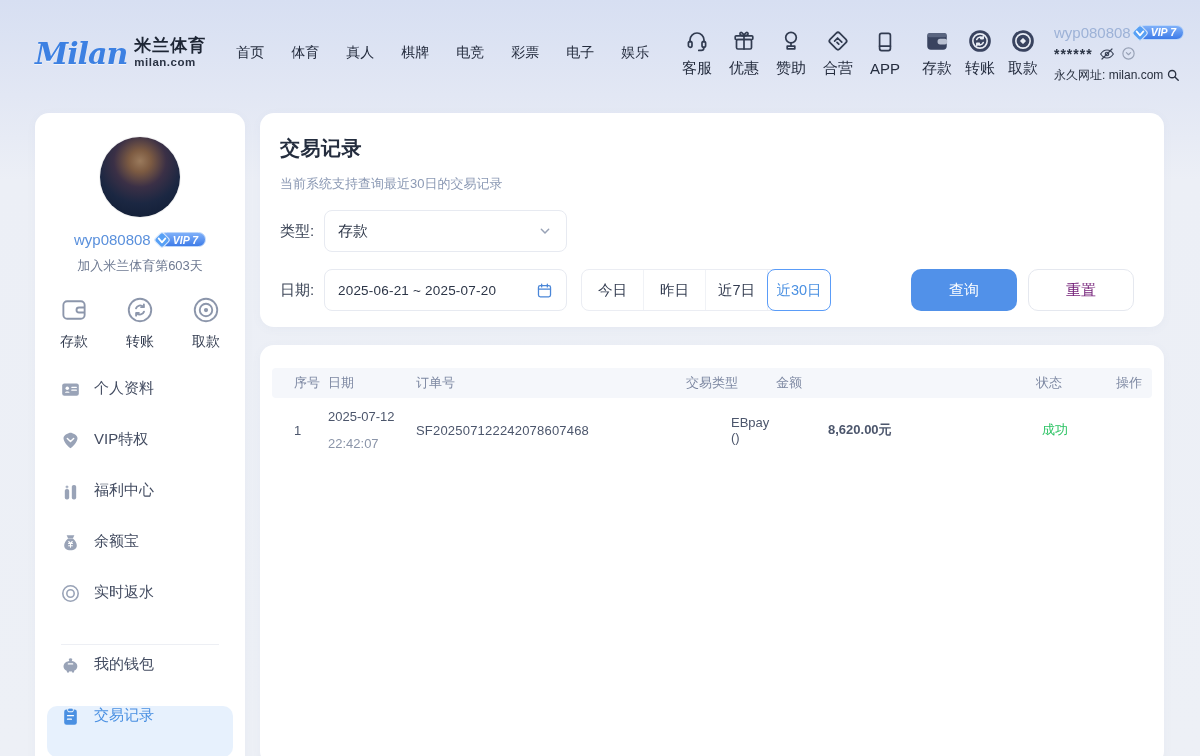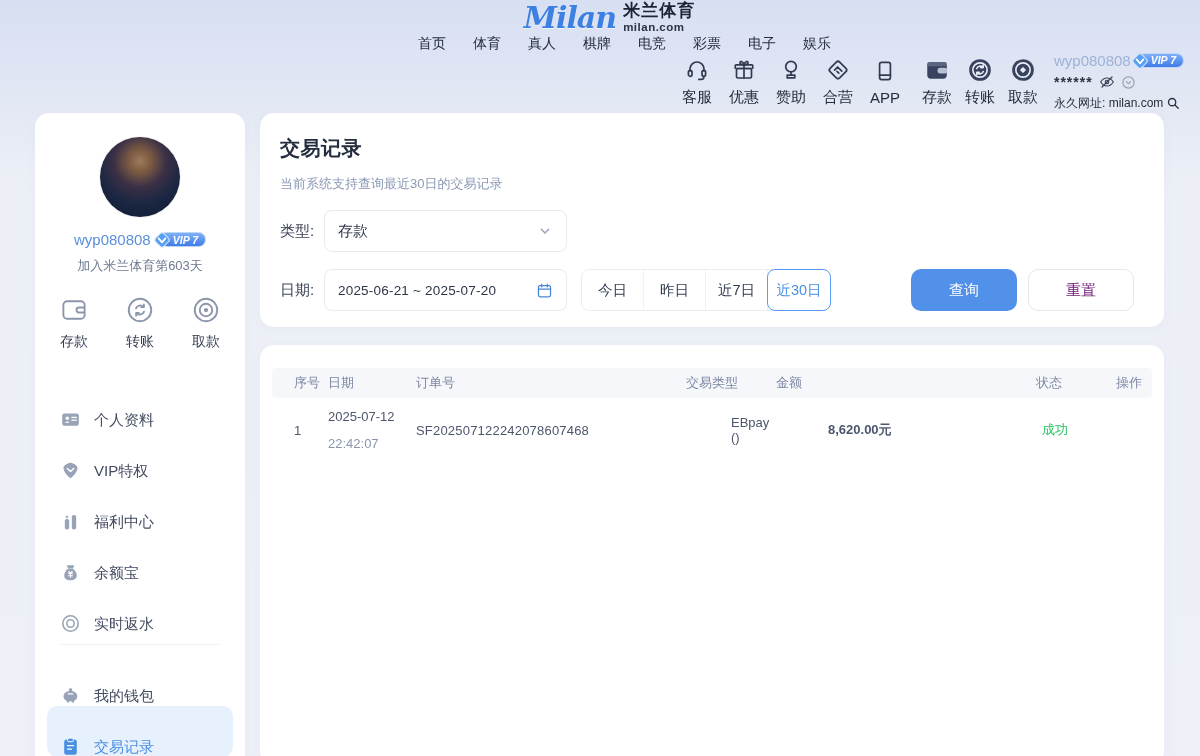--- a/index.html
+++ b/index.html
@@ -5,21 +5,21 @@
   * { margin:0; padding:0; box-sizing:border-box; }
   html,body { width:1200px; height:756px; }
   body {
     font-family:"Liberation Sans","DejaVu Sans",sans-serif;
     background:linear-gradient(180deg,#d7dff2 0%,#e2e7f4 95px,#ecEFF6 180px,#edf0f6 100%);
     color:#232b3d; overflow:hidden;
   }
   .page { position:relative; width:1200px; height:756px; overflow:hidden; }
 
   
-  .topbar { height:90px; display:flex; align-items:center; padding:0 16px 0 35px;flex-direction:column; }
+  .topbar { height:90px; display:flex; align-items:center; padding:16px 16px 0 35px; }
   .logo { display:flex; align-items:center; gap:7px; cursor:pointer; }
   .logo-script { font-family:"DejaVu Serif",serif; font-style:italic; font-weight:bold;
     font-size:30px; color:#3c80e2; letter-spacing:-1px; text-shadow:0 1px 0 rgba(255,255,255,.6); }
   .logo-text { display:flex; flex-direction:column; line-height:1; }
   .logo-cn { font-size:17px; font-weight:bold; color:#1d2534; letter-spacing:1px; }
   .logo-domain { font-size:11.5px; font-weight:bold; color:#2a3344; margin-top:3px; letter-spacing:.5px; }
 
   .main-nav { display:flex; gap:27px; margin-left:30px; }
   .main-nav .nav-item { font-size:14px; color:#242c3e; cursor:pointer; white-space:nowrap; }
 
@@ -55,21 +55,21 @@
     background:radial-gradient(circle at 50% 30%,#9a7a5c 0%,#7d5b42 16%,#3b3046 38%,#1b2742 62%,#0e1a31 100%);
     box-shadow:0 0 0 1px rgba(0,0,0,.05); }
   .side-name { display:flex; align-items:center; justify-content:center; gap:8px; margin-top:14px; }
   .side-name .uname { font-size:15px; color:#5a90dc; }
   .side-joined { text-align:center; font-size:13px; color:#6e7a92; margin-top:9px; }
   .side-actions { display:flex; justify-content:space-between; padding:20px 24px 18px; }
   .side-action { display:flex; flex-direction:column; align-items:center; gap:8px; cursor:pointer; }
   .side-action .glyph { color:#8c96ab; display:flex; }
   .side-action .lbl { font-size:14px; color:#333c50; }
   .side-menu { padding:10px 12px 0; }
-  .menu-item { display:flex; align-items:flex-end; gap:13px; height:51px; padding:0 0 0 12px;
+  .menu-item { display:flex; align-items:flex-start; gap:13px; height:51px; padding:0 0 0 12px;
     border-radius:10px; cursor:pointer; }
   .menu-item .glyph { width:22px; display:flex; justify-content:center; color:#99a3b7; }
   .menu-item .lbl { font-size:15px; color:#434c61; }
   .menu-item.active { background:#e7f1fd; }
   .menu-item.active .lbl { color:#4a90e2; }
   .menu-item.active .glyph { color:#4a90e2; }
   .side-divider { height:1px; background:#edeff4; margin:10px 14px; }
 
   
   .main-col { flex:1; margin-left:15px; }

